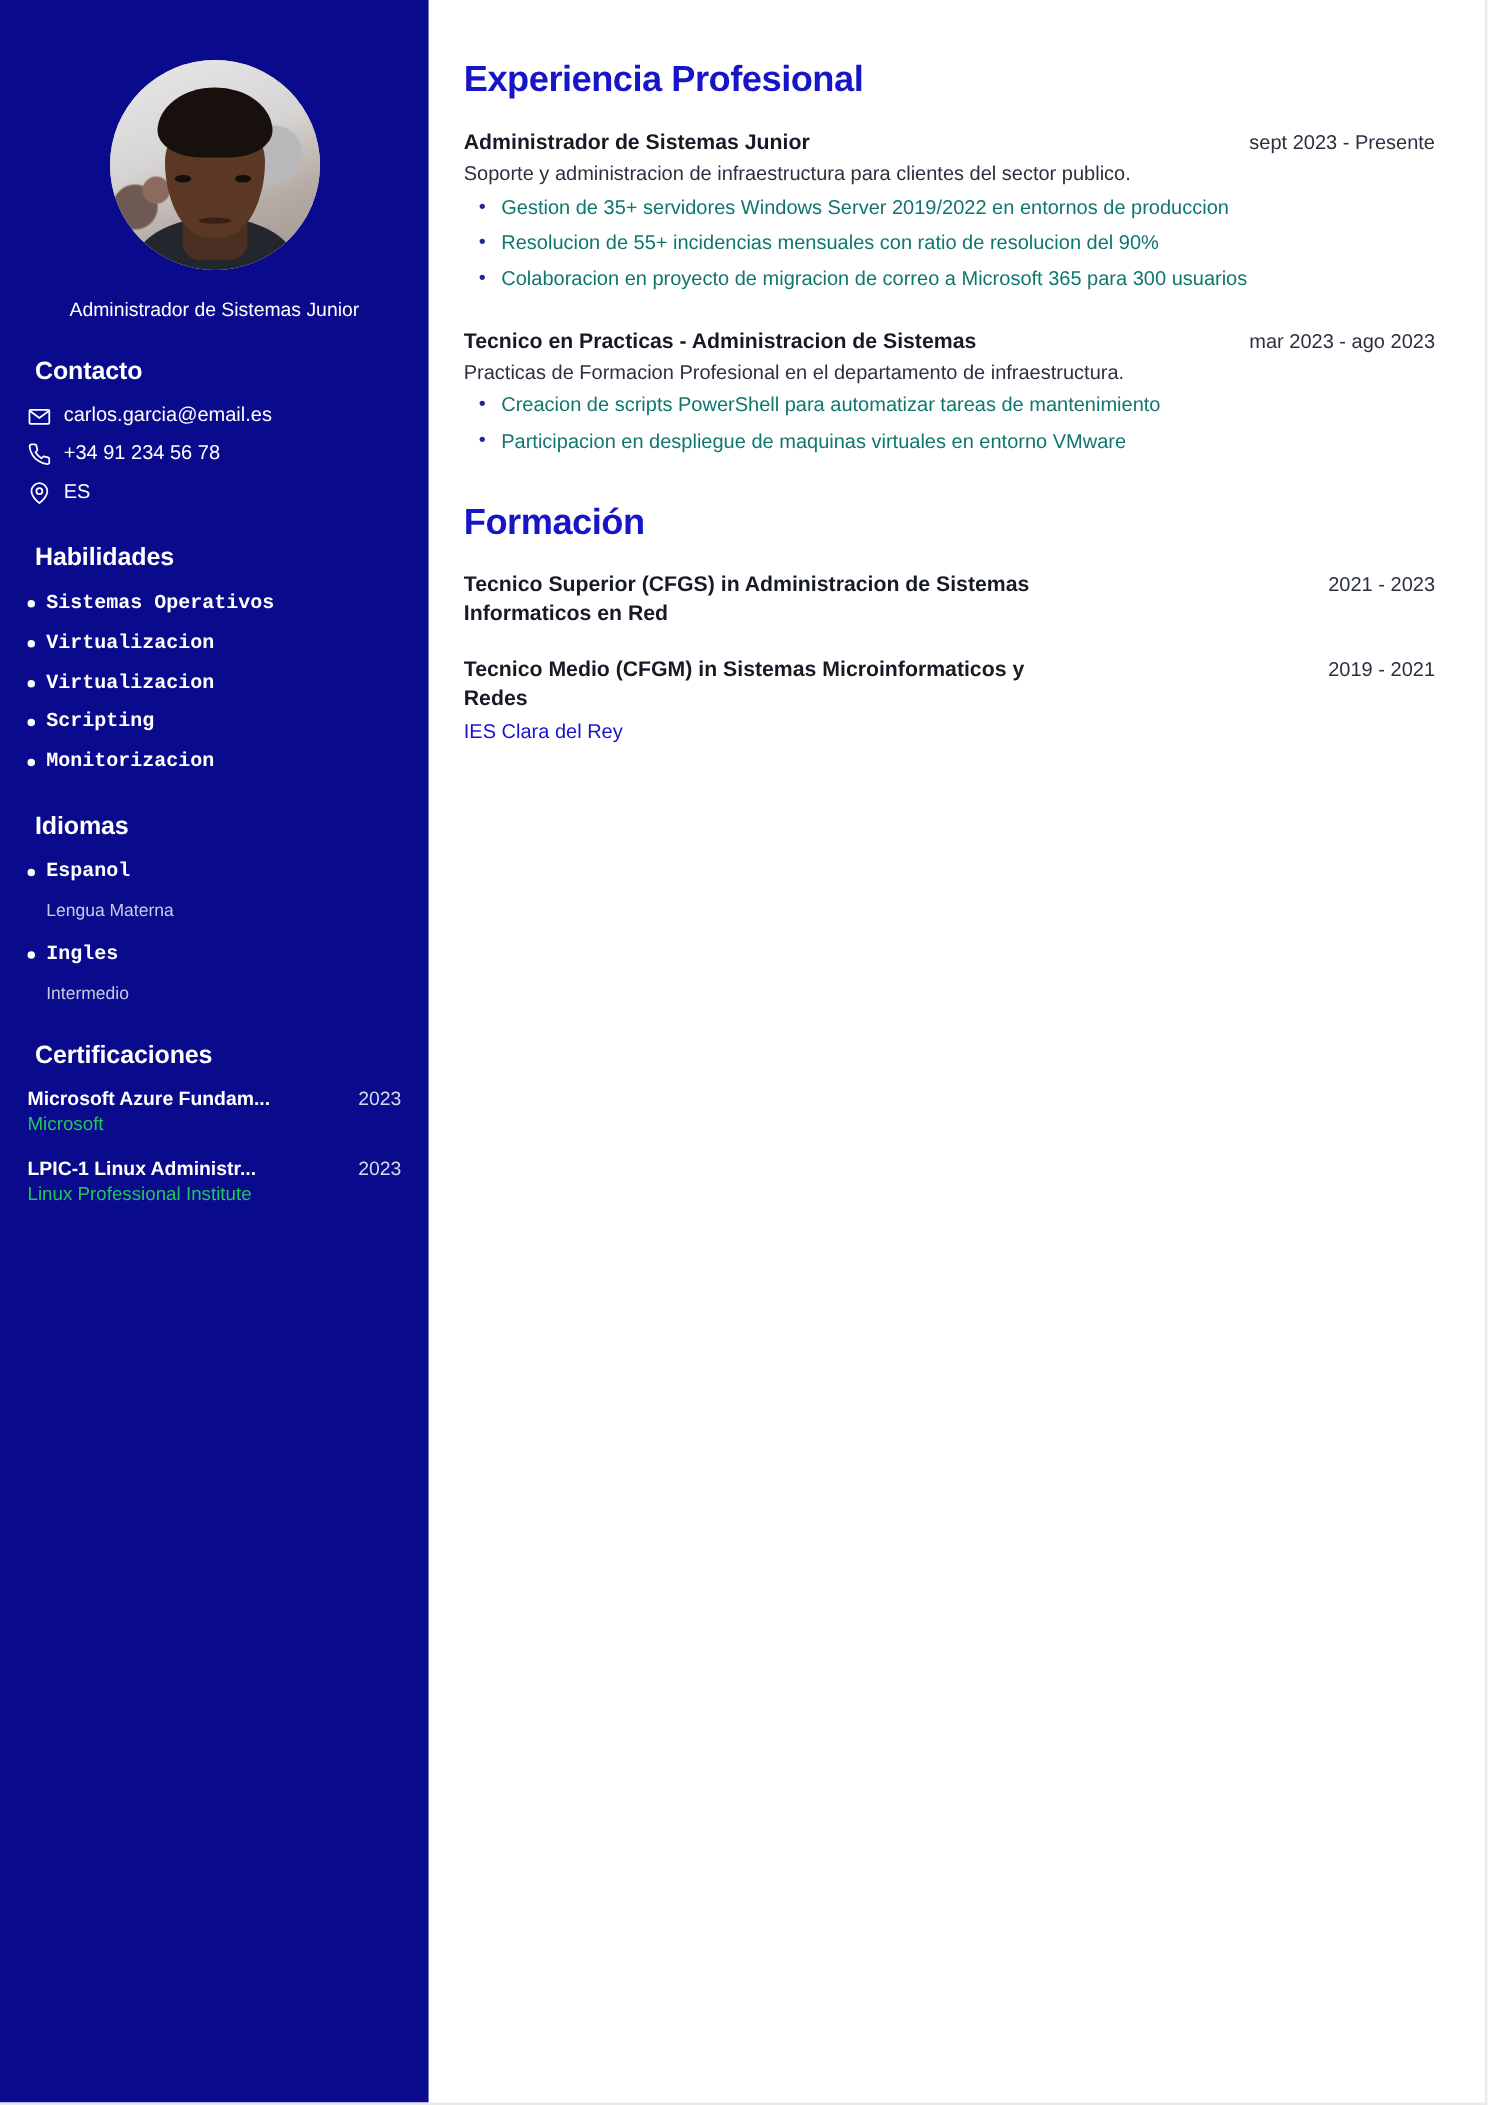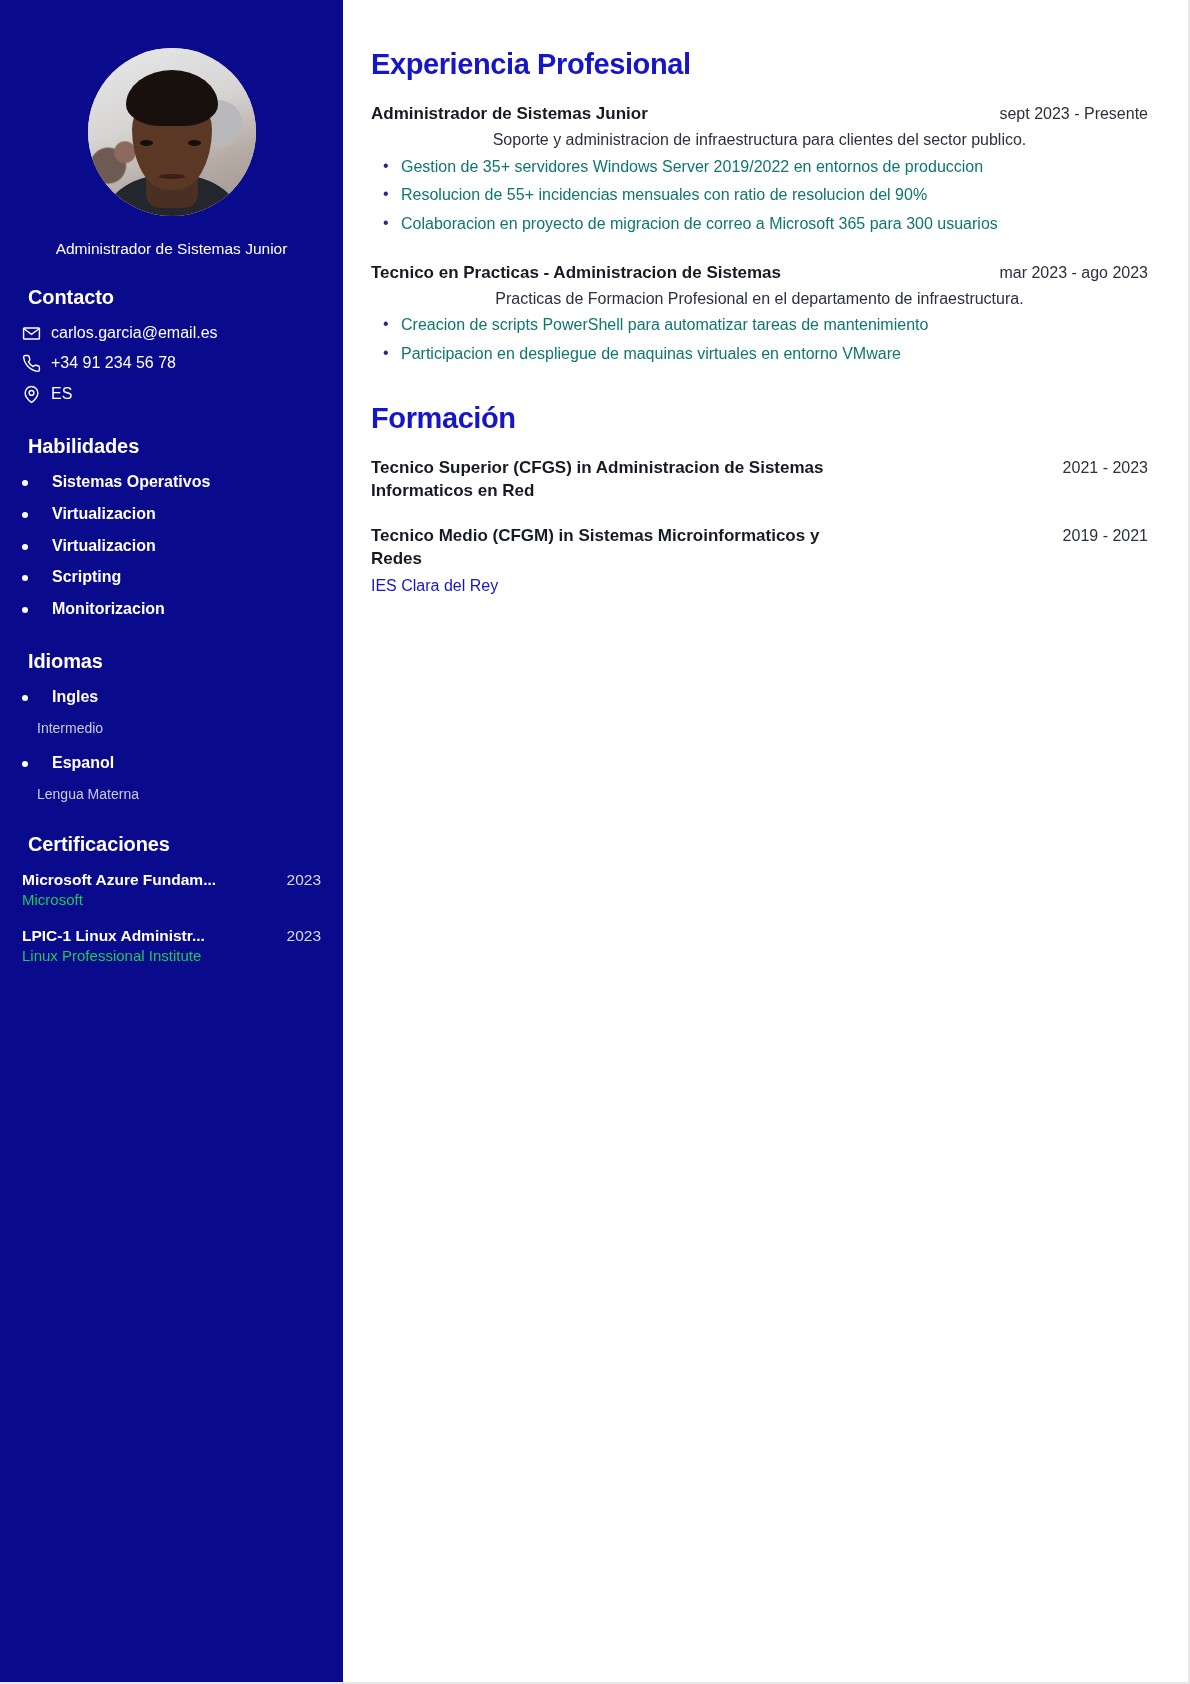--- a/index.html
+++ b/index.html
@@ -125,22 +125,23 @@
     gap: 10px;
     font-size: 16px;
     margin-bottom: 10px;
     line-height: 1.3;
   }
   .contact-row svg { flex: 0 0 auto; display:block; }
 
   .sk-item, .lang-item {
     display: flex;
     align-items: flex-start;
-    gap: 24px;
+    gap: 9px;
     margin-bottom: 11px;
+    font-family: Liberation Mono, monospace;
   }
   .dot {
     width: 6px; height: 6px; border-radius: 50%;
     background: #ffffff; margin-top: 8px; flex: 0 0 auto;
   }
   .sk-label {
     font-size: 16px; font-weight: bold; line-height: 1.3;
   }
   .lang-block { margin-bottom: 16px; }
   .lang-sub {
@@ -197,21 +198,20 @@
     font-size: 16px;
     color: #2b3040;
     white-space: nowrap;
     flex: 0 0 auto;
   }
   .entry-desc {
     font-size: 16px;
     line-height: 1.42;
     color: #2b3040;
     margin-top: 3px;
-    text-align: center;
   }
   .bullets { list-style: none; margin-top: 4px; }
   .bullets li {
     position: relative;
     padding-left: 30px;
     font-size: 16px;
     line-height: 1.42;
     color: #0f766e;
     margin-bottom: 6px;
   }
@@ -309,31 +309,31 @@
         <span class="sk-label">Monitorizacion</span>
       </div>
     </div>
 
     <div class="side-block">
       <div class="side-h">Idiomas</div>
 
       <div class="lang-block">
         <div class="lang-item">
           <span class="dot"></span>
+          <span class="sk-label">Espanol</span>
+        </div>
+        <div class="lang-sub">Lengua Materna</div>
+      </div>
+
+      <div class="lang-block">
+        <div class="lang-item">
+          <span class="dot"></span>
           <span class="sk-label">Ingles</span>
         </div>
         <div class="lang-sub">Intermedio</div>
-      </div>
-
-      <div class="lang-block">
-        <div class="lang-item">
-          <span class="dot"></span>
-          <span class="sk-label">Espanol</span>
-        </div>
-        <div class="lang-sub">Lengua Materna</div>
       </div>
     </div>
 
     <div class="side-block">
       <div class="side-h">Certificaciones</div>
 
       <div class="cert-item">
         <div class="cert-top">
           <span class="cert-name">Microsoft Azure Fundam...</span>
           <span class="cert-year">2023</span>

